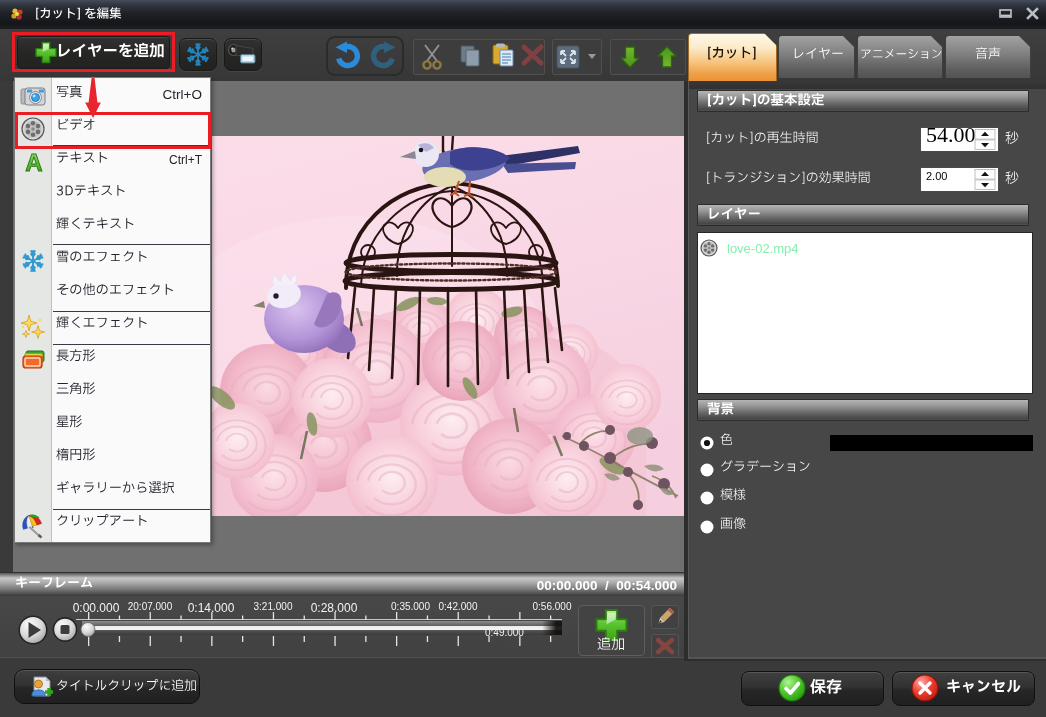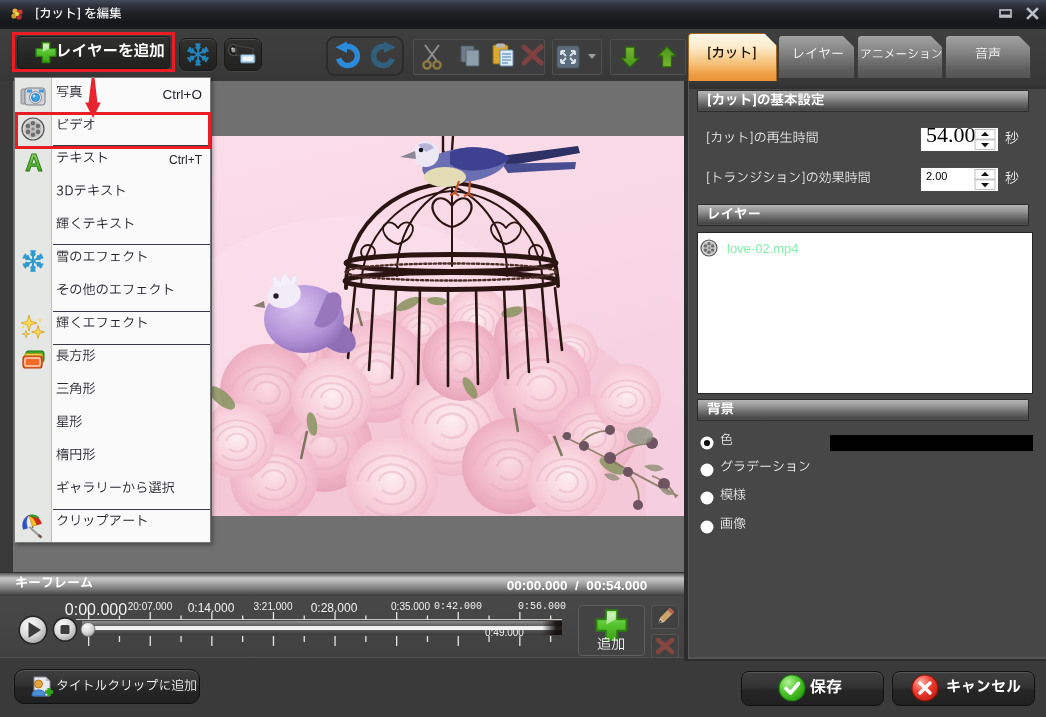--- a/index.html
+++ b/index.html
@@ -344,21 +344,21 @@
     <circle cx="7" cy="7" r="6.5" fill="#fff"></circle>
   </svg>
 <svg style="position:absolute;left:720px;top:518px;overflow:visible" width="28" height="16">
     <path transform="translate(0,10.1)" d="M0.7 -9.6V-10.3H12.3V-9.6H6.8V-8.1H9.7V-1.9H3.2V-8.1H6V-9.6ZM1.9 -0.5H11.1V-7.8H11.9V1H11.1V0.2H1.9V1H1.1V-7.8H1.9ZM6 -5.4V-7.4H4V-5.4ZM8.9 -5.4V-7.4H6.8V-5.4ZM6 -4.7H4V-2.6H6ZM6.8 -4.7V-2.6H8.9V-4.7Z M16.8 -10.8Q16.4 -9 15.7 -7.5V1H15V-6Q14.4 -5.1 13.8 -4.5L13.4 -5.1Q14.3 -6.3 15 -7.7Q15.6 -9.2 16.1 -11ZM25.6 -0.1 25.1 0.5Q23.6 -0.8 22.7 -2.3Q21.9 -3.8 21.7 -5.8H21.1Q20.8 -5.5 20.4 -5.2Q21 -4.3 21.4 -3.2Q21.9 -2.1 21.9 -1.1Q21.9 -0.1 21.5 0.4Q21.1 0.8 20.2 0.8H19.2L19 0.1H20.2Q20.7 0.1 20.9 -0.2Q21.2 -0.4 21.2 -1.1Q21.2 -1.5 21.1 -1.9Q20.3 -1.3 19.1 -0.8Q17.9 -0.2 16.6 0.1L16.4 -0.6Q17.6 -0.8 18.8 -1.4Q20 -1.9 20.9 -2.6Q20.8 -3.1 20.6 -3.5Q19.9 -3 18.8 -2.5Q17.7 -2.1 16.7 -1.8L16.4 -2.5Q17.4 -2.7 18.5 -3.1Q19.6 -3.5 20.3 -4Q20.1 -4.4 19.8 -4.8Q18.6 -4.1 16.6 -3.6L16.4 -4.3Q17.5 -4.5 18.5 -4.9Q19.5 -5.3 20.1 -5.8H17.1V-8Q17 -7.9 16.9 -7.9Q16.8 -7.8 16.8 -7.8L16.3 -8.3Q18.3 -9.6 19.1 -10.9L19.8 -10.7Q19.6 -10.4 19.5 -10.2H23.1V-9.7Q22.6 -9 22 -8.5H24.8V-5.8H22.4Q22.5 -4.5 22.9 -3.5Q23.5 -3.8 24.1 -4.3Q24.7 -4.8 25.1 -5.3L25.6 -4.7Q25.2 -4.2 24.5 -3.7Q23.9 -3.2 23.3 -2.8Q23.6 -2.1 24.2 -1.5Q24.8 -0.8 25.6 -0.1ZM19 -9.6Q18.5 -9 17.8 -8.5H21.1Q21.8 -9 22.2 -9.6ZM20.6 -7.9H17.9V-6.4H20.6ZM21.3 -6.4H24.1V-7.9H21.3Z" fill="#f2f2f2"></path>
   </svg>
 <div style="position:absolute;left:830px;top:435px;width:203px;height:16px;background:#000"></div>
 <div style="position:absolute;left:0px;top:572px;width:684px;height:24px;background:linear-gradient(180deg,#555 0%,#c6c6c6 22%,#b2b2b2 38%,#7a7a7a 70%,#454545 95%,#383838 100%);border-top:1px solid #333"></div>
 <svg style="position:absolute;left:15px;top:577px;overflow:visible" width="80" height="16">
     <path transform="translate(0,10.1)" d="M11.9 -5.1 12.1 -3.5 7.6 -3 7.9 0.4 6.2 0.6 5.9 -2.8 1.4 -2.4 1.2 -4 5.7 -4.5 5.5 -6.4 1.4 -6 1.3 -7.7 5.3 -8.1 5.1 -10.5 6.8 -10.7 7 -8.3 11.1 -8.7 11.3 -7 7.2 -6.6 7.4 -4.7Z M24.7 -4H14.3V-5.8H24.7Z M37.1 -9.6Q37.1 -6.8 36.4 -4.8Q35.7 -2.8 34.2 -1.5Q32.7 -0.2 30.2 0.4L29.4 -1.3Q31.4 -1.8 32.6 -2.6Q33.9 -3.5 34.5 -4.8Q35.1 -6.1 35.2 -7.9H27.5V-9.6Z M41.5 0.3V-10.1H43.3V-1.5Q45.1 -1.9 46.7 -3.1Q48.3 -4.3 49.4 -6.3L50.8 -5.2Q49.5 -2.9 47.5 -1.5Q45.5 -0.1 43.1 0.3Z M63.7 -4H53.3V-5.8H63.7Z M75.5 0.4Q75.3 -0.3 75 -1Q71.1 -0.5 66.2 -0.2L66 -1.9Q66.4 -1.9 67.3 -1.9Q69.1 -6.1 70.3 -10.3L72 -9.8Q70.7 -5.5 69.4 -2.1Q71.7 -2.2 74.3 -2.6Q73.5 -4.3 72.7 -5.6L74.3 -6.3Q75.1 -5 75.8 -3.5Q76.6 -2 77.2 -0.4Z" fill="#ffffff"></path>
   </svg>
-<div class="abs" style="left:477px;top:577.5px;width:200px;text-align:center;font-size:13.5px;font-weight:bold;color:#fff;font-family:'Liberation Sans'">00:00.000&nbsp; /&nbsp; 00:54.000</div>
+<div class="abs" style="left:477px;top:577.5px;width:200px;text-align:right;font-size:13.5px;font-weight:bold;color:#fff;font-family:'Liberation Sans'">00:00.000&nbsp; /&nbsp; 00:54.000</div>
 <div style="position:absolute;left:0px;top:596px;width:684px;height:62px;background:linear-gradient(180deg,#484848,#414141);border-bottom:1px solid #515151"></div>
 <div style="position:absolute;left:76px;top:619px;width:486px;height:1px;background:#c8c8c8"></div>
 <div style="position:absolute;left:82px;top:621px;width:480px;height:14px;background:linear-gradient(180deg,#8e8e8e 0%,#5e5e5e 35%,#ececec 38%,#f4f4f4 62%,#555 66%,#3a3a3a 100%)"></div>
 <div style="position:absolute;left:542px;top:621px;width:20px;height:14px;background:linear-gradient(90deg,rgba(18,15,12,0),rgba(18,15,12,0.93) 70%)"></div>
 <svg class="abs" style="left:0px;top:0px" width="684" height="660">
     <rect x="88.0" y="612" width="1.3" height="8" fill="#e4e4e4"></rect>
     <rect x="88.0" y="636" width="1.3" height="10" fill="#e4e4e4"></rect>
     <rect x="118.8" y="615.5" width="1.3" height="4.5" fill="#e4e4e4"></rect>
     <rect x="118.8" y="636" width="1.3" height="6" fill="#e4e4e4"></rect>
     <rect x="149.6" y="612" width="1.3" height="8" fill="#e4e4e4"></rect>
@@ -383,29 +383,29 @@
     <rect x="426.8" y="636" width="1.3" height="6" fill="#e4e4e4"></rect>
     <rect x="457.6" y="612" width="1.3" height="8" fill="#e4e4e4"></rect>
     <rect x="457.6" y="636" width="1.3" height="10" fill="#e4e4e4"></rect>
     <rect x="488.4" y="615.5" width="1.3" height="4.5" fill="#e4e4e4"></rect>
     <rect x="488.4" y="636" width="1.3" height="6" fill="#e4e4e4"></rect>
     <rect x="519.2" y="612" width="1.3" height="8" fill="#e4e4e4"></rect>
     <rect x="519.2" y="636" width="1.3" height="10" fill="#e4e4e4"></rect>
     <rect x="550.0" y="615.5" width="1.3" height="4.5" fill="#e4e4e4"></rect>
     <rect x="550.0" y="636" width="1.3" height="6" fill="#e4e4e4"></rect>
   </svg>
-<div class="abs" style="left:62px;top:601px;width:68px;text-align:center;font-size:16px;color:#f2f2f2;font-family:'Liberation Sans'">0:00.000</div>
+<div class="abs" style="left:62px;top:601px;width:68px;text-align:center;font-size:12px;color:#f2f2f2;font-family:'Liberation Sans'">0:00.000</div>
 <div class="abs" style="left:116px;top:601px;width:68px;text-align:center;font-size:10px;color:#f2f2f2;font-family:'Liberation Sans'">20:07.000</div>
 <div class="abs" style="left:177px;top:601px;width:68px;text-align:center;font-size:12px;color:#f2f2f2;font-family:'Liberation Sans'">0:14.000</div>
 <div class="abs" style="left:239px;top:601px;width:68px;text-align:center;font-size:10px;color:#f2f2f2;font-family:'Liberation Sans'">3:21.000</div>
 <div class="abs" style="left:300px;top:601px;width:68px;text-align:center;font-size:12px;color:#f2f2f2;font-family:'Liberation Sans'">0:28.000</div>
 <div class="abs" style="left:362px;top:601px;width:68px;text-align:right;font-size:10px;color:#f2f2f2;font-family:'Liberation Sans'">0:35.000</div>
-<div class="abs" style="left:424px;top:601px;width:68px;text-align:center;font-size:10px;color:#f2f2f2;font-family:Liberation Mono, monospace">0:42.000</div>
+<div class="abs" style="left:424px;top:601px;width:68px;text-align:center;font-size:10px;color:#f2f2f2;font-family:Liberation Sans, sans-serif">0:42.000</div>
 <div class="abs" style="left:485px;top:627px;width:68px;font-size:10px;color:#f2f2f2;font-family:'Liberation Sans'">0:49.000</div>
-<div class="abs" style="left:518px;top:601px;width:68px;text-align:left;font-size:10px;color:#f2f2f2;font-family:Liberation Mono, monospace">0:56.000</div>
+<div class="abs" style="left:518px;top:601px;width:68px;text-align:center;font-size:10px;color:#f2f2f2;font-family:Liberation Sans, sans-serif">0:56.000</div>
 <svg class="abs" style="left:14px;top:610px" width="90" height="40">
 <defs>
       <radialGradient id="sil" cx="0.38" cy="0.3" r="0.8">
         <stop offset="0" stop-color="#fbfbfb"></stop>
         <stop offset="0.55" stop-color="#d8d8d8"></stop>
         <stop offset="1" stop-color="#9a9a9a"></stop>
       </radialGradient>
     </defs>
 <circle cx="19" cy="20" r="13.8" fill="url(#sil)" stroke="#242424" stroke-width="1.6"></circle>
 <path d="M14.5,12 L27,20 L14.5,28 z" fill="#3c3c3c"></path>

